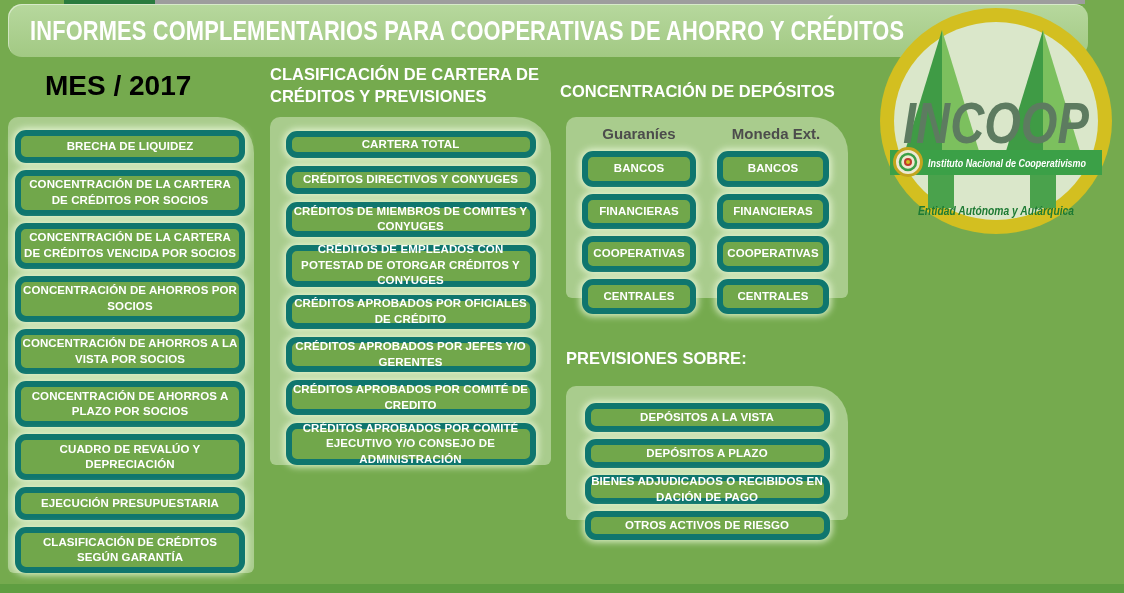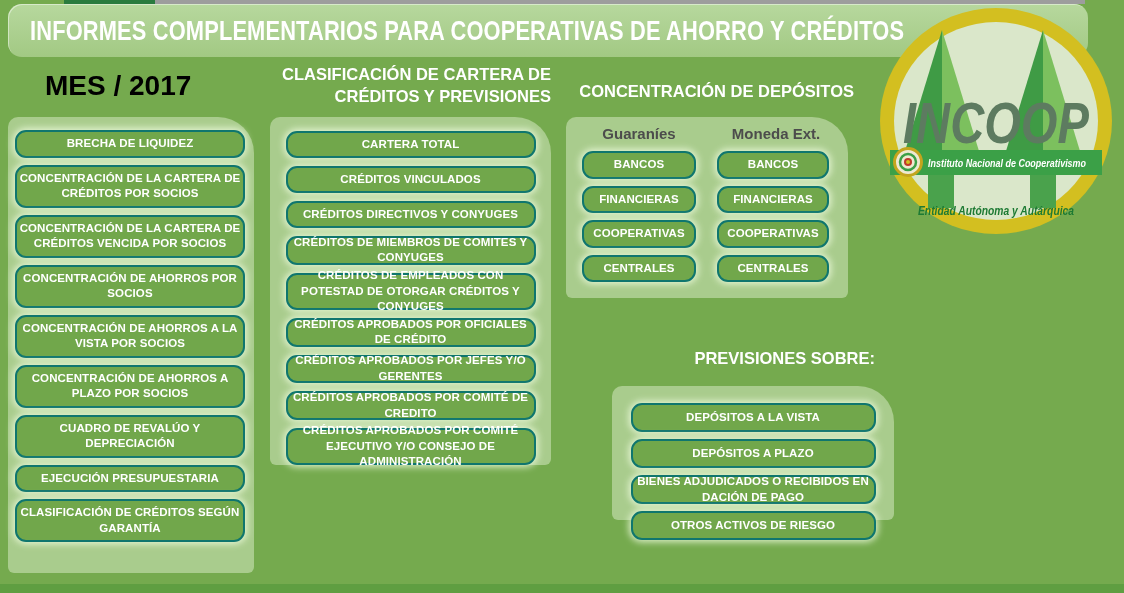--- a/index.html
+++ b/index.html
@@ -23,41 +23,41 @@
   .banner-title {
     color:#fff; font-size:28px; font-weight:700; white-space:nowrap;
     transform:scaleX(.78); transform-origin:left center; letter-spacing:.2px;
   }
   .mes-title {
     position:absolute; left:45px; top:70px;
     font-size:28px; font-weight:700; color:#000; white-space:nowrap;
   }
   .heading {
     position:absolute; color:#fff; font-weight:700; font-size:16.5px;
-    text-align:right; line-height:1.33;
+    text-align:left; line-height:1.33;
   }
   .heading-middle { left:270px; top:64px; width:281px; }
   .heading-deposits { left:560px; top:81px; width:294px; }
-  .heading-prev { left:593px; top:348px; width:282px; }
+  .heading-prev { left:566px; top:348px; width:282px; }
   
   .panel {
     position:absolute; background:#a9cc8d;
     border-radius:10px 36px 6px 6px;
   }
   .panel-left   { left:8px;   top:117px; width:246px; height:456px; padding:13px 8px 0 6px;
                   display:flex; flex-direction:column; align-items:center; gap:7px; }
   .panel-middle { left:270px; top:117px; width:281px; height:348px; padding:14px 0 0 0;
                   display:flex; flex-direction:column; align-items:center; gap:8px; }
   .panel-deposits { left:566px; top:117px; width:282px; height:181px; padding:8px 0 0 16px; }
   .panel-prev   { left:566px; top:386px; width:282px; height:134px; padding:17px 0 0 0;
-                  display:flex; flex-direction:column; align-items:center; gap:7px;margin-left:46px; }
+                  display:flex; flex-direction:column; align-items:center; gap:7px; }
   
   .pill {
     display:flex; align-items:center; justify-content:center;
-    background:#71a74b; border:2px solid #0f766e; border-radius:11px;
+    background:#71a74b; border:6px solid #0f766e; border-radius:11px;
     color:#fff; font-family:"Liberation Sans", sans-serif;
     font-weight:700; font-size:11.5px; line-height:1.35; text-align:center;
     padding:4px 0; min-height:27px; cursor:pointer;
     box-shadow:0 0 7px 2px rgba(238,252,222,.85);
     letter-spacing:.1px;
   }
   .panel-left .pill   { width:230px; }
   .panel-middle .pill { width:250px; }
   .panel-prev .pill   { width:245px; min-height:29px; }
   .dep-grid {
@@ -130,23 +130,20 @@
     </button>
   </div>
 
 <div class="heading heading-middle">CLASIFICACIÓN DE CARTERA DE CRÉDITOS Y PREVISIONES</div>
 <div class="panel panel-middle">
 
     <button class="pill">
       <span>CARTERA TOTAL</span>
     </button>
 
-    <button class="pill">
-      <span>CRÉDITOS VINCULADOS</span>
-    </button>
 
     <button class="pill">
       <span>CRÉDITOS DIRECTIVOS Y CONYUGES</span>
     </button>
 
     <button class="pill">
       <span>CRÉDITOS DE MIEMBROS DE COMITES Y CONYUGES</span>
     </button>
 
     <button class="pill">

